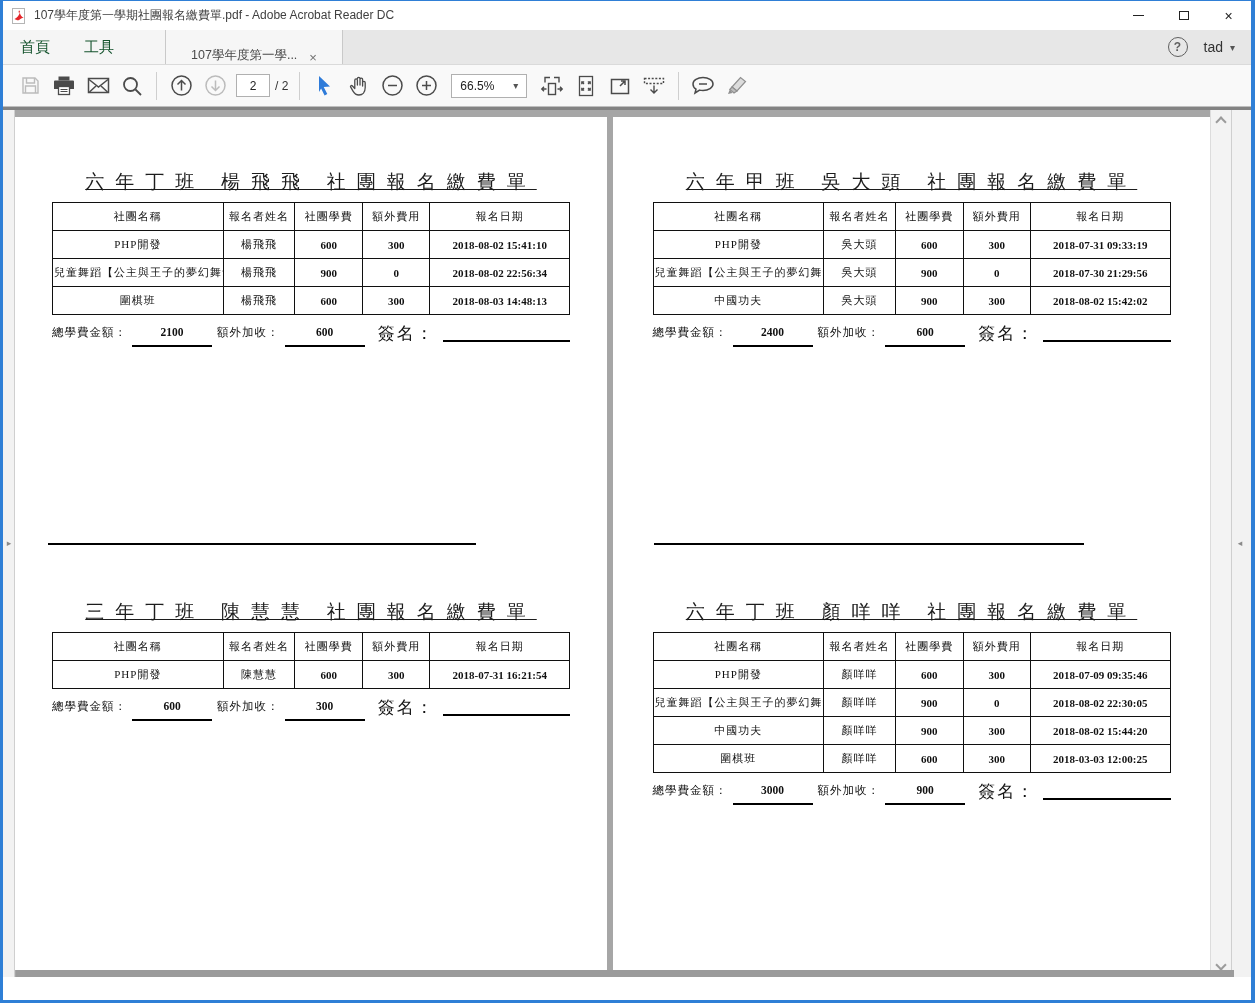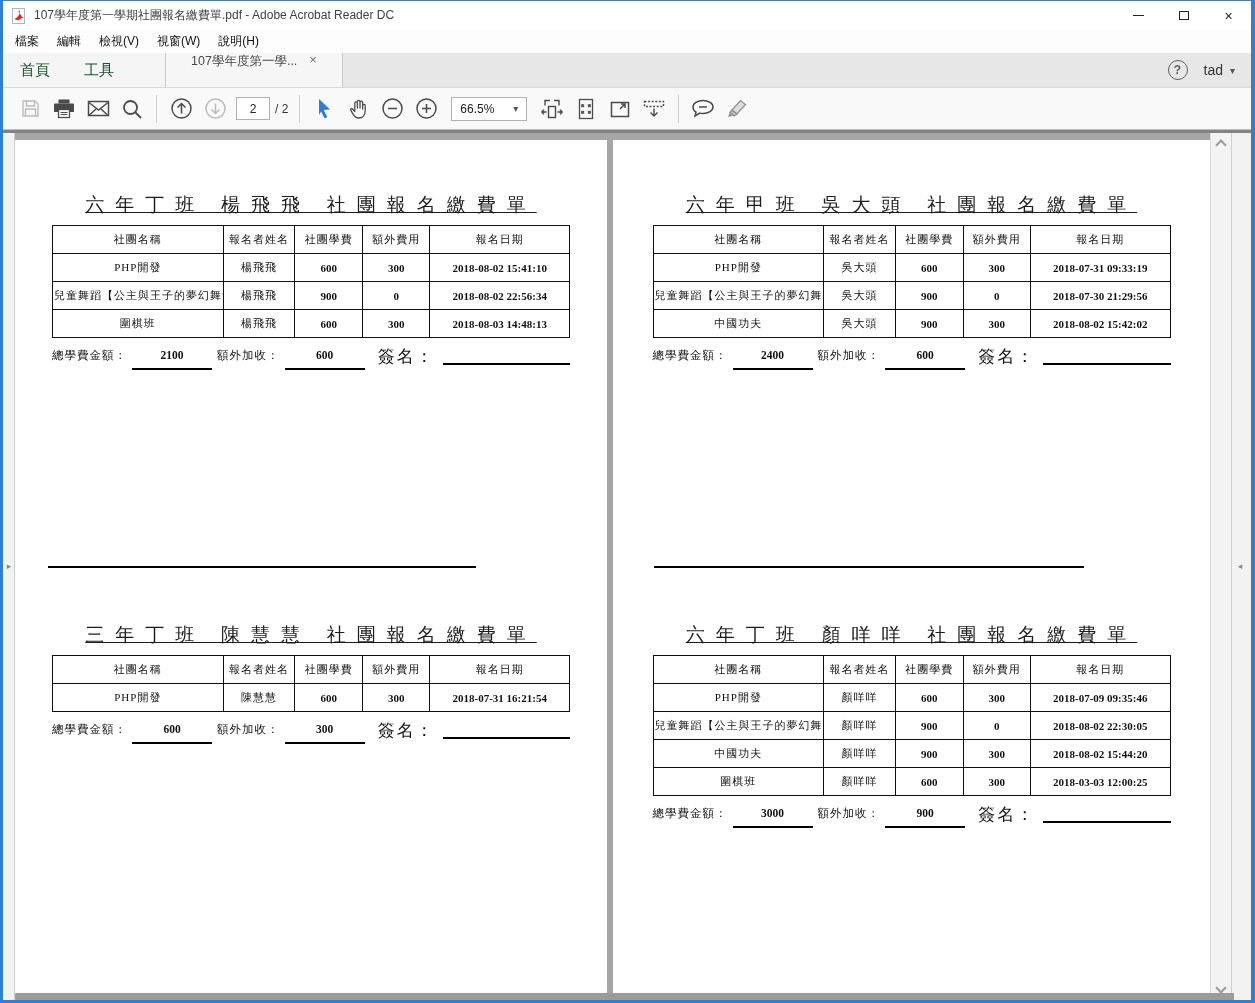--- a/index.html
+++ b/index.html
@@ -20,21 +20,21 @@
   .glyph-close{font-size:14px;line-height:1;color:#222;}
 
   
   .menubar{height:23px;display:flex;align-items:center;background:#fdfdfd;padding-left:3px;}
   .menuitem{font-size:12px;color:#111;padding:0 9px;cursor:default;}
 
   
   .tabbar{height:35px;display:flex;align-items:stretch;background:#f5f5f5;border-bottom:1px solid #dadada;}
   .apptab{display:flex;align-items:center;padding:0 17px;font-size:15px;color:#14532d;cursor:default;}
   .doctab{width:178px;margin-left:34px;border-left:1px solid #c9c9c9;border-right:1px solid #c9c9c9;
-    display:flex;align-items:flex-start;justify-content:center;gap:12px;font-size:12.5px;color:#4a4a4a;background:#f6f6f6;}
+    display:flex;align-items:flex-end;justify-content:center;gap:12px;font-size:12.5px;color:#4a4a4a;background:#f6f6f6;}
   .doctab .x{font-size:13px;color:#707070;line-height:1;}
   .tabrest{flex:1;background:#e7e7e7;display:flex;align-items:center;justify-content:flex-end;gap:16px;padding-right:16px;}
   .helpcircle{width:20px;height:20px;border:1.5px solid #5f5f5f;border-radius:50%;display:flex;align-items:center;justify-content:center;
     font-size:12px;color:#5f5f5f;font-weight:bold;}
   .account{display:flex;align-items:center;gap:7px;font-size:14px;color:#333;}
   .caret{font-size:10px;color:#555;}
 
   
   .toolbar{height:42px;background:#f9f9f9;border-bottom:1px solid #bfbfbf;display:flex;align-items:center;padding-left:10px;}
   .tbedge{height:3px;background:#838383;}
@@ -104,27 +104,20 @@
         </span>
       <span class="winbtn">
           <span class="glyph-max"></span>
         </span>
       <span class="winbtn">
           <span class="glyph-close">×</span>
         </span>
     </div>
   </div>
 
-  <div class="menubar">
-    <span class="menuitem">檔案</span>
-    <span class="menuitem">編輯</span>
-    <span class="menuitem">檢視(V)</span>
-    <span class="menuitem">視窗(W)</span>
-    <span class="menuitem">說明(H)</span>
-  </div>
 
   <div class="tabbar">
     <span class="apptab">首頁</span>
     <span class="apptab">工具</span>
     <div class="doctab">
       <span>107學年度第一學...</span>
       <span class="x">×</span>
     </div>
     <div class="tabrest">
       <span class="helpcircle">

